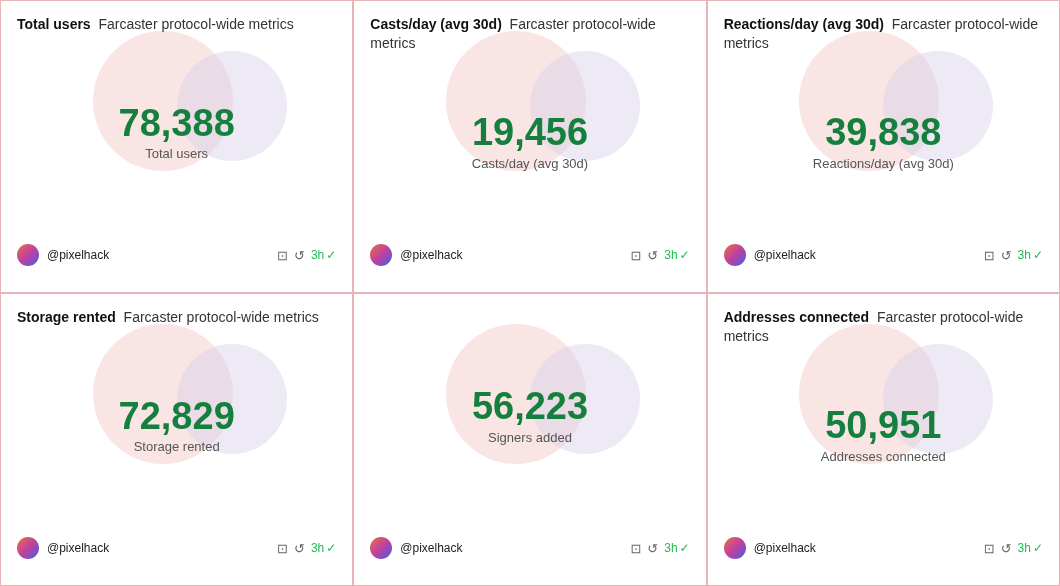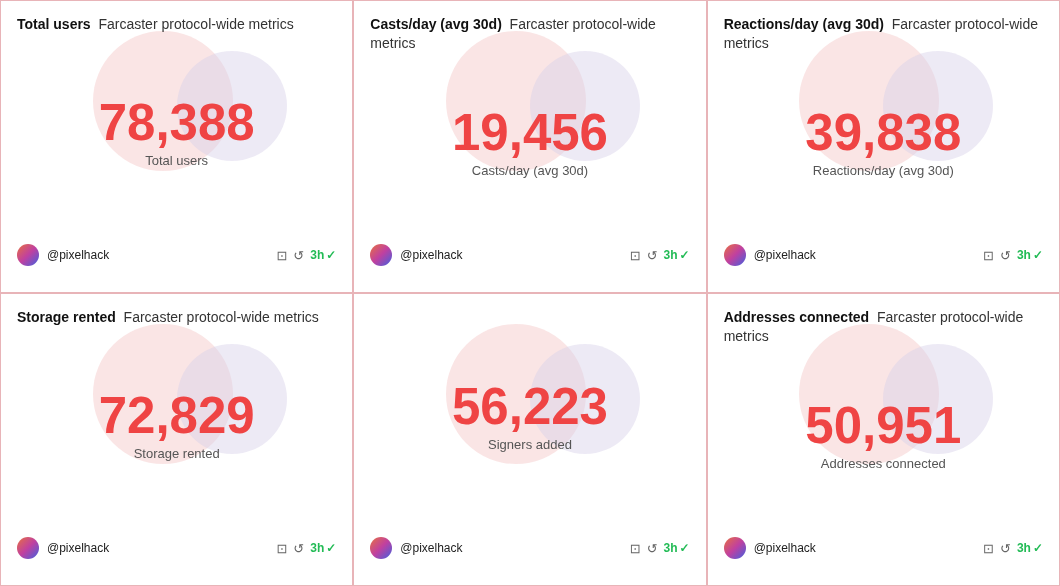--- a/index.html
+++ b/index.html
@@ -65,23 +65,23 @@
     .circle-lavender {
       width: 110px;
       height: 110px;
       top: 50px;
       left: 50%;
       transform: translateX(0%);
       background: #d8d0e8;
       opacity: 0.45;
     }
     .metric-value {
-      font-size: 51px;
+      font-size: 38px;
       font-weight: 800;
-      color: #ef4444;
+      color: #15803d;
       line-height: 1.1;
       z-index: 2;
       position: relative;
     }
     .metric-label {
       font-size: 13px;
       color: #555;
       z-index: 2;
       position: relative;
       margin-top: 2px;
@@ -113,21 +113,21 @@
       margin-left: auto;
     }
     .footer-icon {
       font-size: 13px;
       color: #666;
       cursor: pointer;
     }
     .footer-time {
       font-size: 12px;
       color: #22bb55;
-      font-weight: 700;
+      font-weight: 400;
       display: flex;
       align-items: flex-end;
       gap: 2px;
     }
     .check-icon {
       color: #22bb55;
       font-size: 12px;
     }
   </style>
 </head>

